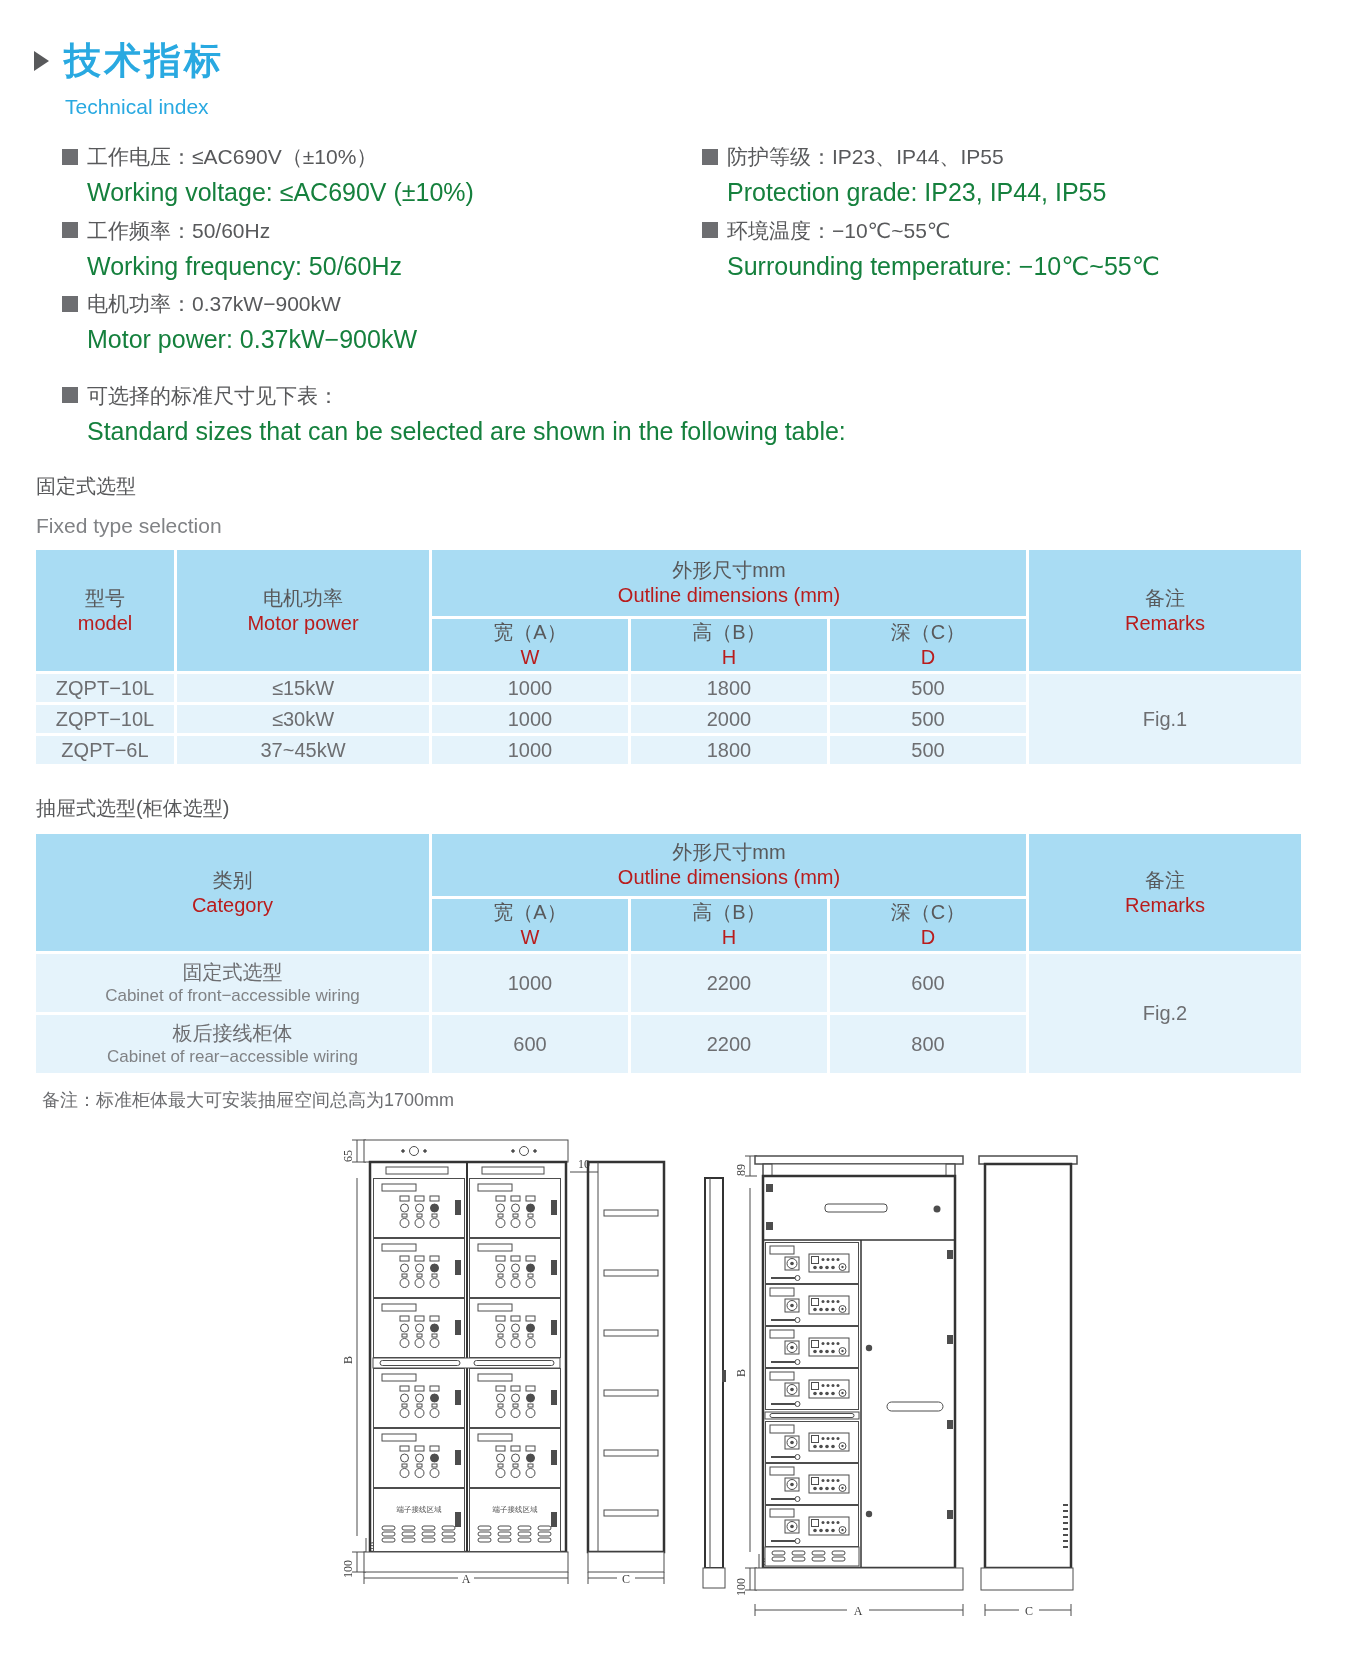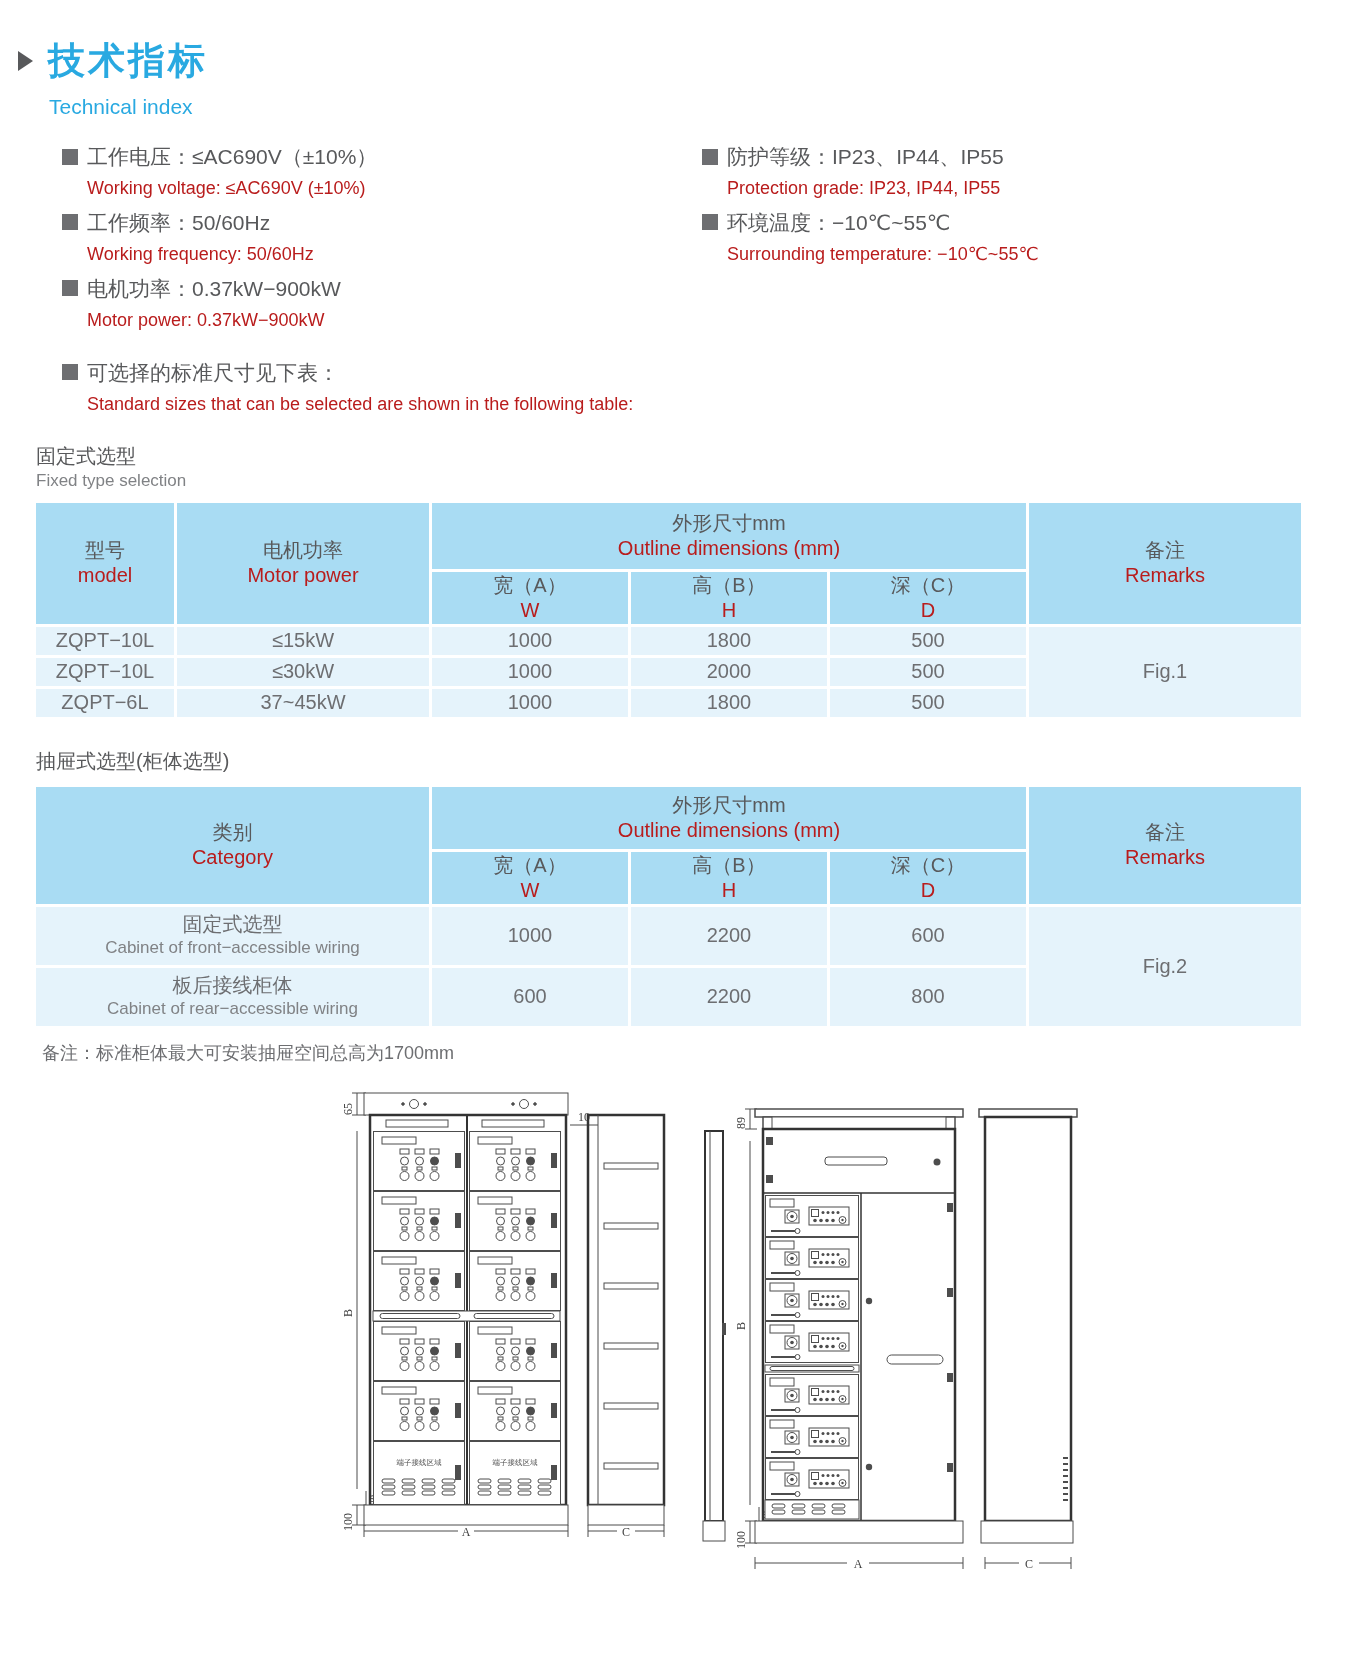--- a/index.html
+++ b/index.html
@@ -2,37 +2,37 @@
 <html><head>
 <meta charset="utf-8">
 <style>
   *{margin:0;padding:0;box-sizing:border-box}
   html,body{background:#fff}
   .page{
     width:1357px;height:1660px;position:relative;overflow:hidden;background:#fff;
     font-family:"Liberation Sans","DejaVu Sans",sans-serif;color:#6d6e71;
   }
   
-  .title-block{padding:36px 0 0 18px}
+  .title-block{padding:36px 0 0 34px}
   .title-row{display:flex;align-items:center;gap:15px}
   .tri{width:0;height:0;border-left:15px solid #58595b;border-top:10px solid transparent;border-bottom:10px solid transparent}
   .page-title{color:#29a9e1;font-size:37px;font-weight:bold;letter-spacing:3px}
   .page-subtitle{color:#29a9e1;font-size:21px;margin:9px 0 0 31px}
   
   .specs{display:flex;margin:26px 0 0 62px}
   .specs .col{display:flex;flex-direction:column;gap:12px}
   .specs .col.left{width:640px}
   .spec-item .zh{display:flex;align-items:center;font-size:21px;color:#58595b;line-height:1.1}
   .bullet{width:16px;height:16px;background:#6d6e71;margin-right:9px;flex:none}
-  .spec-item .en{font-size:18px;color:#b91c1c;margin:11px 0 0 25px;line-height:1.1}
+  .spec-item .en{font-size:25px;color:#15803d;margin:11px 0 0 25px;line-height:1.1}
   .standalone{margin:30px 0 0 62px}
   
   .sec-label{margin:28px 0 9px 36px}
   .sec-label .zh{font-size:20px;color:#58595b}
-  .sec-label .en{font-size:17px;color:#808285;margin-top:1px}
+  .sec-label .en{font-size:21px;color:#808285;margin-top:14px}
   
   table.tbl{border-collapse:separate;border-spacing:3px;margin-left:33px;table-layout:fixed}
   table.tbl th{background:#a9dcf3;font-weight:normal;color:#58595b;text-align:center;vertical-align:middle}
   table.tbl td{background:#e5f3fb;color:#6d6e71;text-align:center;vertical-align:middle;font-size:20px}
   .thzh{font-size:20px;line-height:1.25}
   .then{font-size:20px;color:#b91c1c;line-height:1.25}
   .tbl1 thead tr:first-child th{height:66px}
   .tbl1 thead tr:last-child th{height:52px}
   .tbl1 tbody tr td{height:28px}
   .tbl2 thead tr:first-child th{height:62px}

